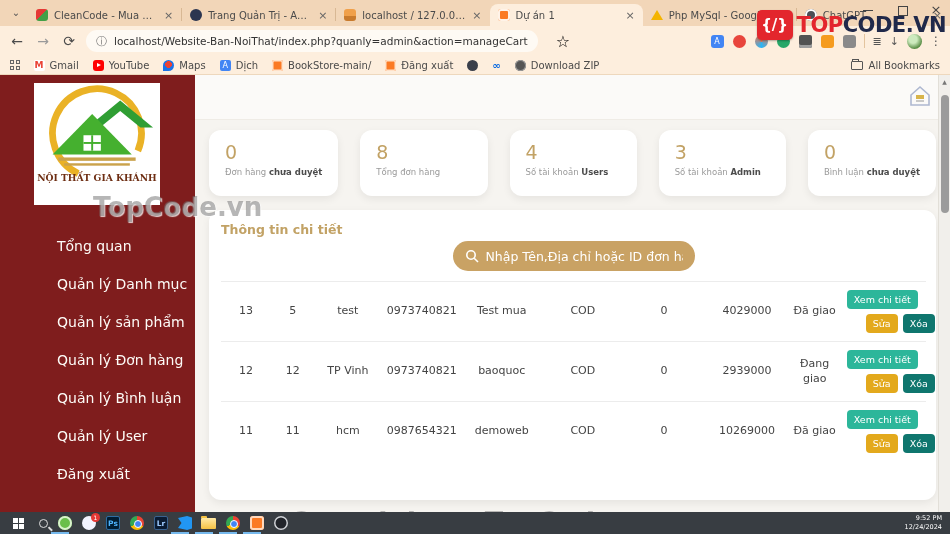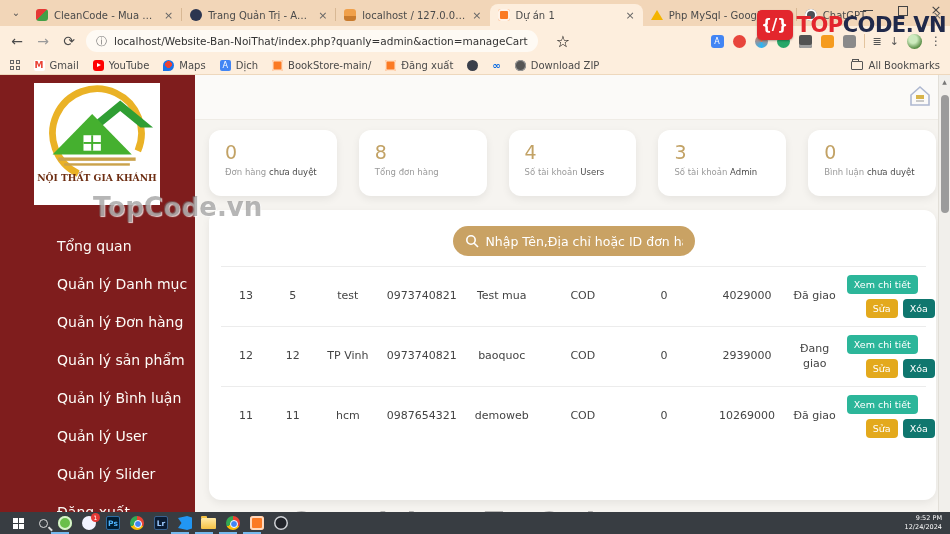--- a/index.html
+++ b/index.html
@@ -81,21 +81,21 @@
   .side-item { height:38px; line-height:38px; padding-left:57px; color:#fdfbf7; font-size:14px; cursor:pointer; white-space:nowrap; }
 
   .main { flex:1; position:relative; }
   .main-header { height:45px; background:#fbfaf8; border-bottom:1px solid #efece6; position:relative; }
   .home-ic { position:absolute; right:18px; top:9px; width:24px; height:24px; cursor:pointer; }
 
   .stats { display:flex; gap:22px; padding:10px 14px 0 14px; }
   .card { flex:1; background:#fff; border-radius:12px; box-shadow:0 3px 8px rgba(0,0,0,.07); padding:9px 16px 12px 16px; height:66px; }
   .card .num { color:#c2a265; font-size:19px; line-height:26px; }
   .card .lbl { font-size:8.5px; color:#9a9a9a; margin-top:2px; white-space:nowrap; }
-  .card .lbl b { color:#4c4c4c; font-weight:normal;margin-top:44px; }
+  .card .lbl b { color:#4c4c4c; font-weight:bold;margin-top:44px; }
 
   .panel { margin:14px 14px 0 14px; background:#fff; border-radius:12px; box-shadow:0 3px 8px rgba(0,0,0,.07); padding:12px 10px 10px 12px; height:290px; position:relative; }
   .panel-title { color:#c2a265; font-weight:bold; font-size:12.5px; }
   .searchwrap { display:flex; justify-content:center; margin-top:4px; }
   .searchpill { width:242px; height:30px; background:#c9a264; border-radius:16px; display:flex; align-items:center; padding:0 12px; gap:7px; }
   .searchpill svg { flex:0 0 auto; }
   .searchpill input { border:none; outline:none; background:transparent; color:#fff; font-size:12.5px; width:100%; font-family:inherit; }
   .searchpill input::placeholder { color:#fff; opacity:1; }
 
   table.orders { width:100%; border-collapse:collapse; margin-top:10px; table-layout:fixed; }
@@ -280,25 +280,24 @@
           <line x1="57" y1="52" x2="57" y2="68" stroke="#45b02f" stroke-width="2"></line>
           <line x1="48" y1="60" x2="66" y2="60" stroke="#45b02f" stroke-width="2"></line>
           <rect x="22" y="75" width="80" height="3.5" fill="#caa24b"></rect>
           <rect x="28" y="81" width="68" height="2.5" fill="#caa24b"></rect>
           <text x="62" y="99" text-anchor="middle" font-size="9.5" font-weight="bold" fill="#6e2f14" font-family="DejaVu Serif, serif">NỘI THẤT GIA KHÁNH</text>
         </svg>
       </div>
       <div class="side-menu">
         <div class="side-item">Tổng quan</div>
         <div class="side-item">Quản lý Danh mục</div>
+        <div class="side-item">Quản lý sản phẩm</div>
         <div class="side-item">Quản lý Đơn hàng</div>
-        <div class="side-item">Quản lý sản phẩm</div>
         <div class="side-item">Quản lý Bình luận</div>
         <div class="side-item">Quản lý User</div>
-        <div class="side-item">Quản lý Slider</div>
         <div class="side-item">Đăng xuất</div>
       </div>
     </div>
 
     <div class="main">
       <div class="main-header">
         <svg class="home-ic" viewBox="0 0 24 24">
           <path d="M3 11 L12 3 L21 11 L21 21 L3 21 Z" fill="none" stroke="#aeb8d0" stroke-width="1.6"></path>
           <rect x="8" y="11" width="8" height="4" fill="#d8b44a"></rect>
           <line x1="8" y1="17" x2="16" y2="17" stroke="#b9b9b9" stroke-width="1.5"></line>
@@ -322,20 +321,21 @@
           <div class="num">3</div>
           <div class="lbl"><span>Số tài khoản </span><b>Admin</b></div>
         </div>
         <div class="card">
           <div class="num">0</div>
           <div class="lbl"><span>Bình luận </span><b>chưa duyệt</b></div>
         </div>
       </div>
 
       <div class="panel">
+        <div class="panel-title">Thông tin chi tiết</div>
         <div class="searchwrap">
           <div class="searchpill">
             <svg width="14" height="14" viewBox="0 0 14 14">
               <circle cx="6" cy="6" r="4.2" fill="none" stroke="#fff" stroke-width="1.6"></circle>
               <line x1="9.2" y1="9.2" x2="13" y2="13" stroke="#fff" stroke-width="1.6"></line>
             </svg>
             <input type="text" placeholder="Nhập Tên,Địa chỉ hoặc ID đơn hàng cần tìm" style="">
           </div>
         </div>
 

